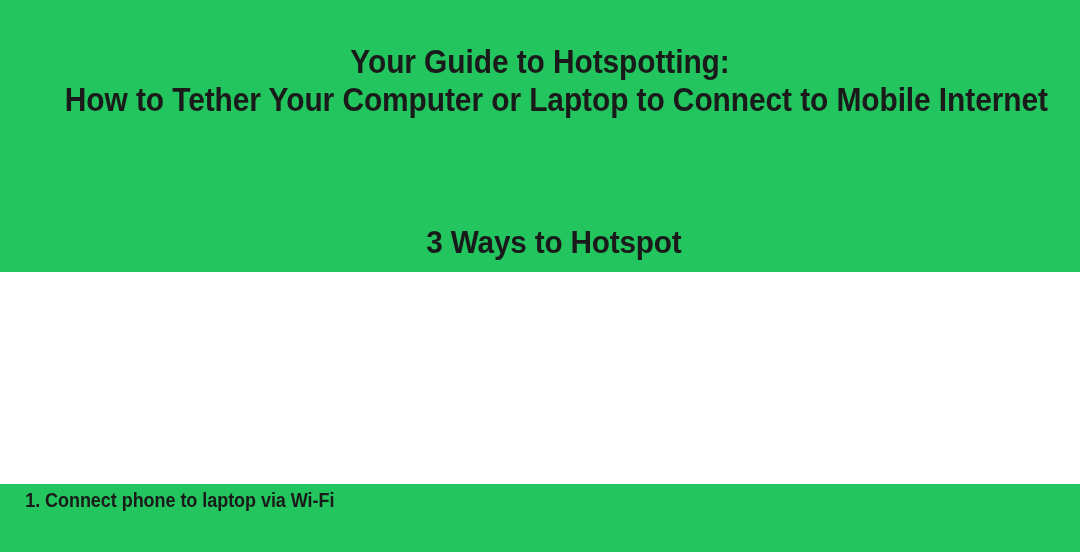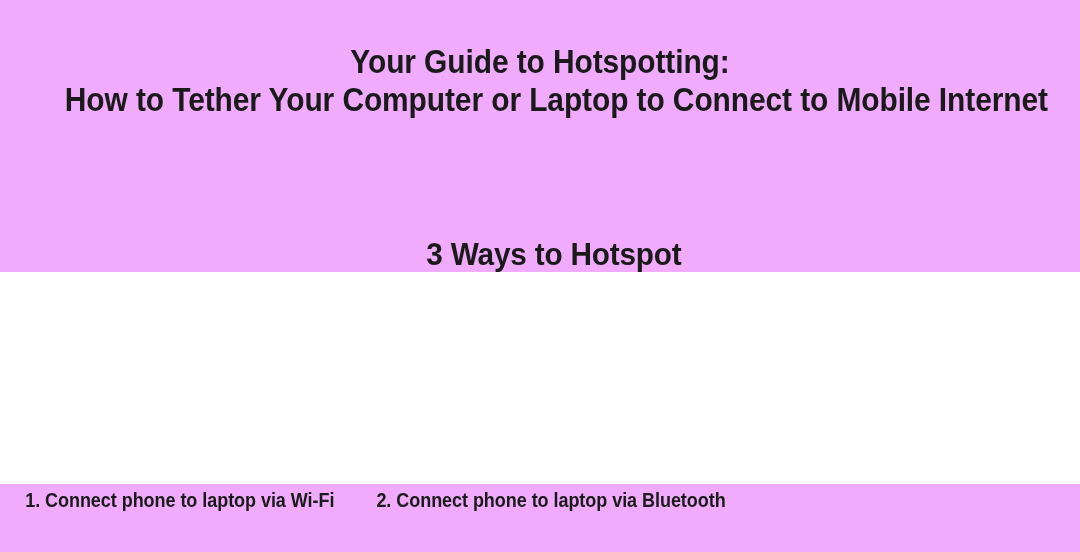--- a/index.html
+++ b/index.html
@@ -14,21 +14,21 @@
     overflow: hidden;
     font-family: "Liberation Sans", "DejaVu Sans", sans-serif;
     color: #1a1a1a;
     -webkit-font-smoothing: antialiased;
   }
 
   .page {
     position: relative;
     width: 1080px;
     height: 552px;
-    background: #f0abfc;
+    background: #22c55e;
     box-sizing: border-box;
   }
 
   
   .title-block {
     position: absolute;
     left: 0;
     top: 42px;
     width: 1080px;
     text-align: center;
@@ -43,21 +43,21 @@
     color: #1a1a1a;
     transform: scaleX(0.88);
     transform-origin: center center;
     white-space: nowrap;
   }
 
   
   .subtitle-block {
     position: absolute;
     left: 0;
-    top: 236px;
+    top: 224px;
     width: 1080px;
     text-align: center;
     padding-left: 28px;
     box-sizing: border-box;
   }
   .subtitle {
     display: inline-block;
     font-family: "Liberation Sans", "DejaVu Sans", sans-serif;
     font-weight: 700;
     font-size: 31px;
@@ -135,18 +135,15 @@
   <div class="illustration-band">
     <div class="illustration-slot s1"></div>
     <div class="illustration-slot s2"></div>
     <div class="illustration-slot s3"></div>
   </div>
 
   <div class="caption-row">
     <div class="caption-cell">
       <span class="caption-text">1. Connect phone to laptop via Wi-Fi</span>
     </div>
-    <div class="caption-cell">
-      <span class="caption-text">2. Connect phone to laptop via Bluetooth</span>
-    </div>
   </div>
 
 </div>
 
 </body></html>

